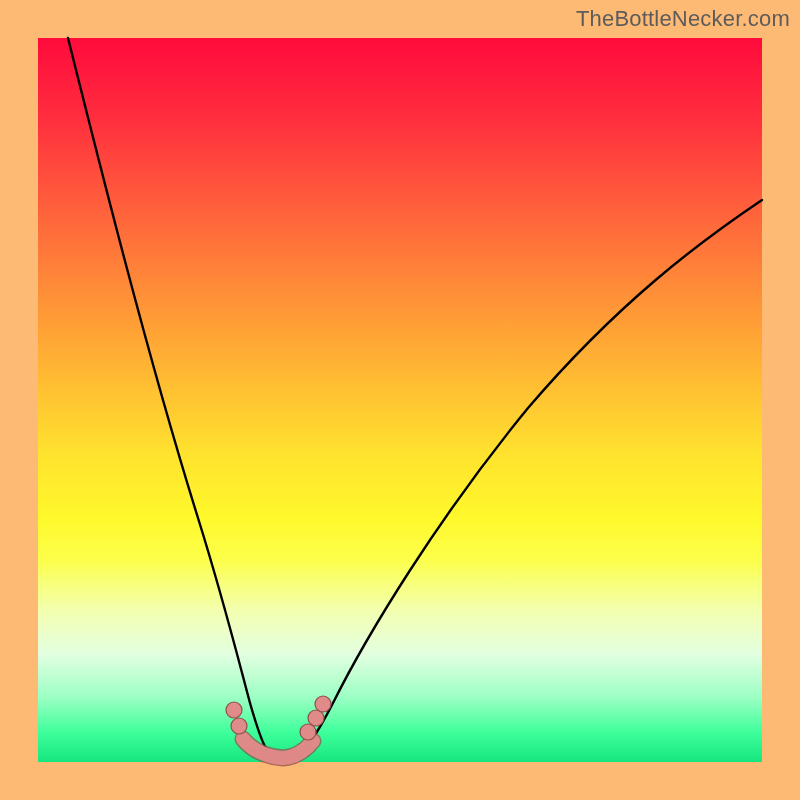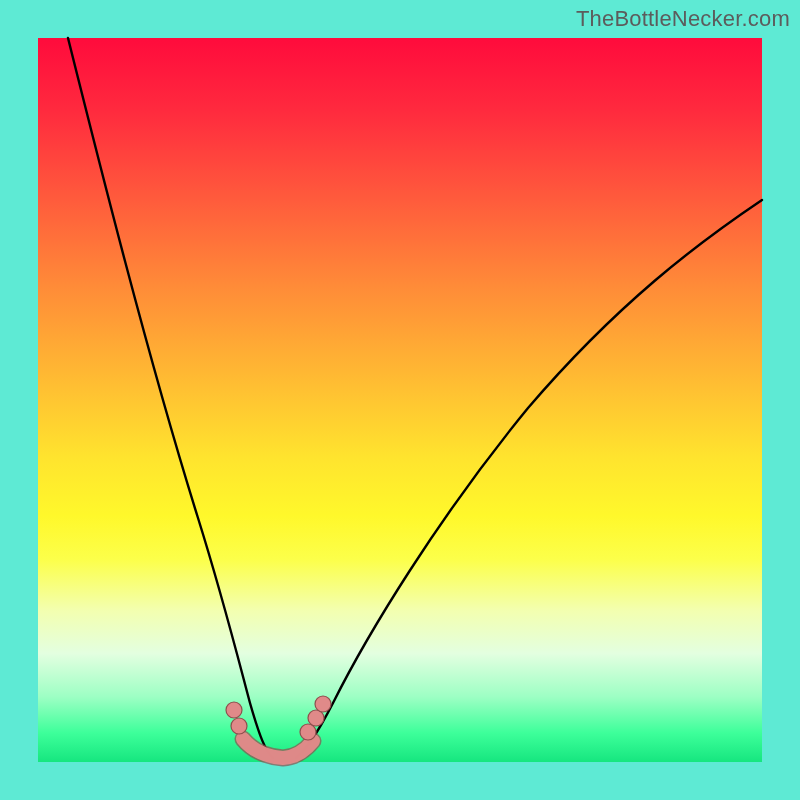--- a/index.html
+++ b/index.html
@@ -9,21 +9,21 @@
     height: 800px;
     background: #000;
     overflow: hidden;
   }
   .frame {
     position: absolute;
     top: 0;
     left: 0;
     width: 800px;
     height: 800px;
-    background: #5eead4;
+    background: #fdba74;
   }
   .plot-area {
     position: absolute;
     top: 38px;
     left: 38px;
     width: 724px;
     height: 724px;
     background: linear-gradient(to bottom,
       #ff0b3c 0%,
       #ff2a3e 10%,

